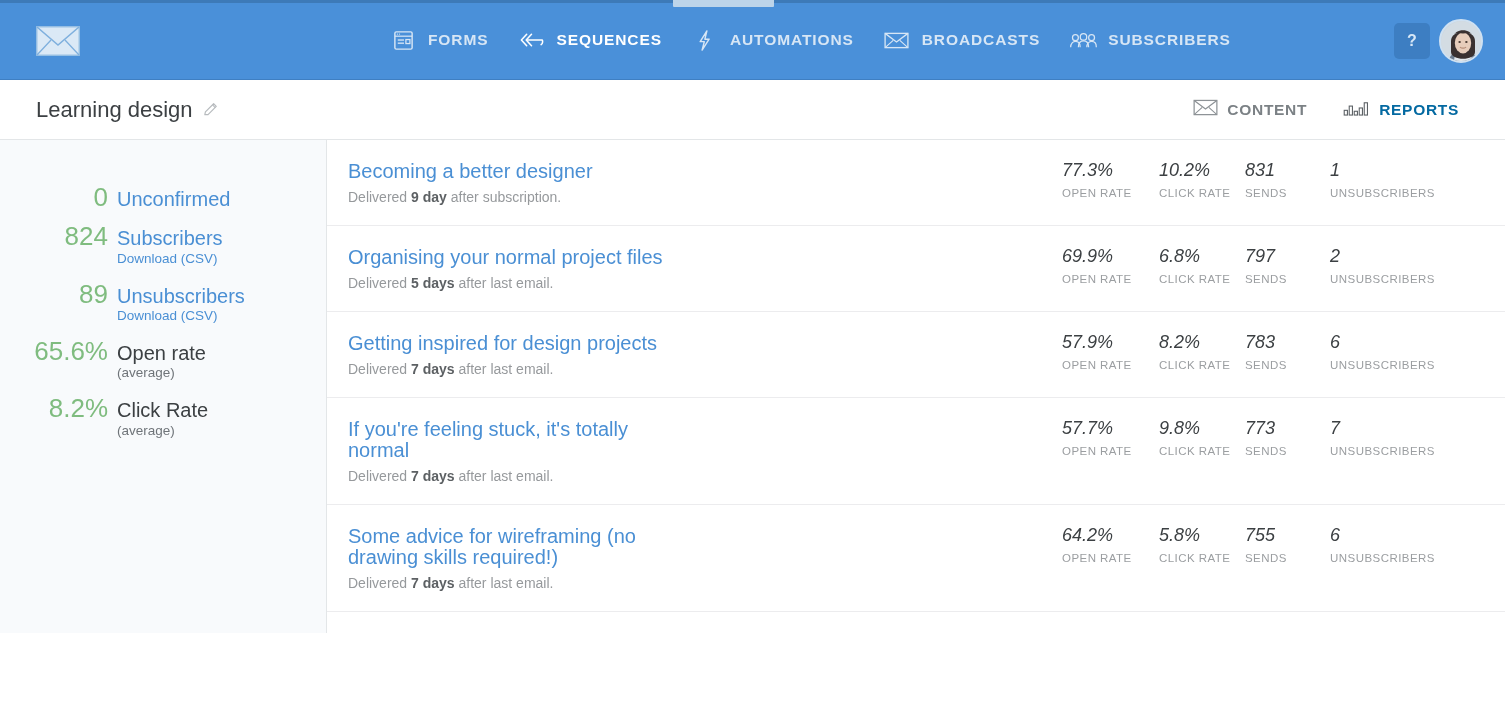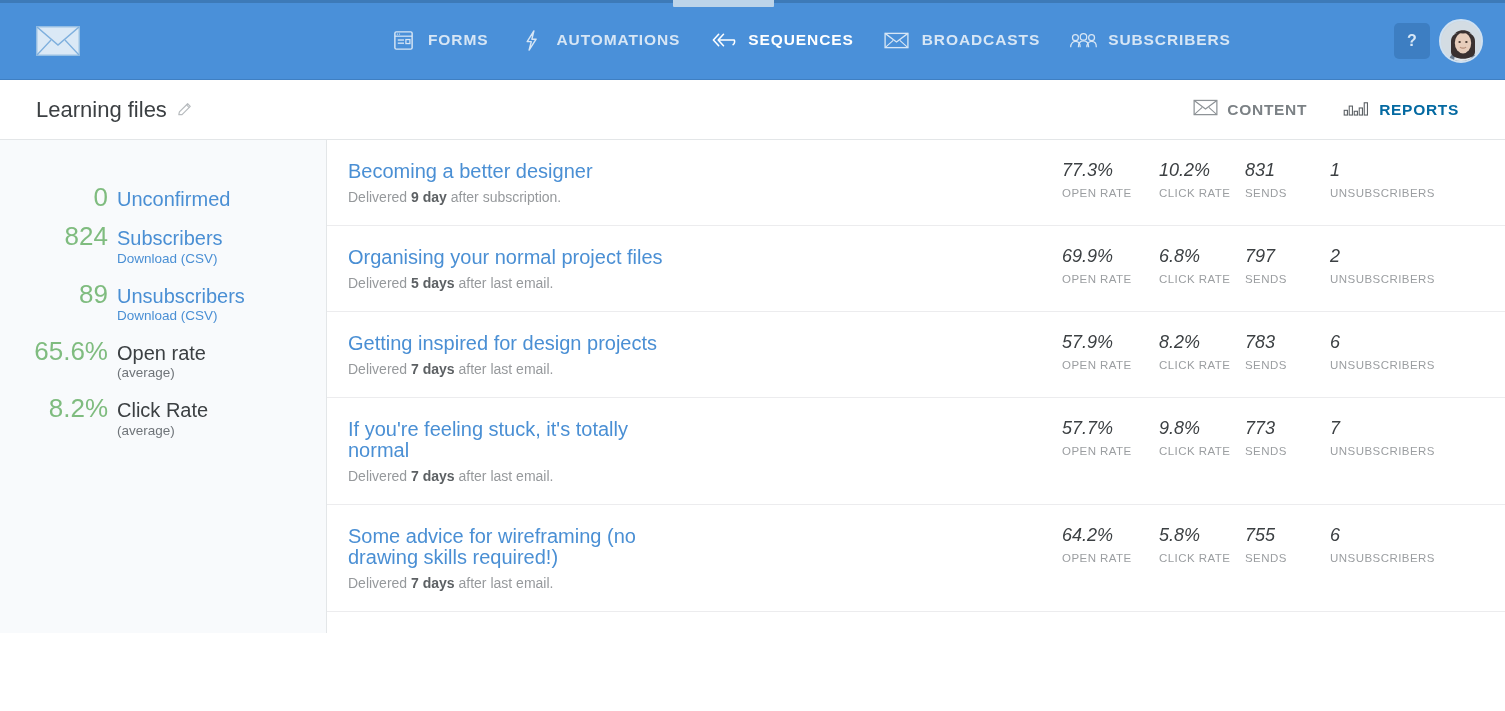--- a/index.html
+++ b/index.html
@@ -286,38 +286,38 @@
             <circle cx="5.6" cy="5.3" r="0.7" fill="#d7e6f5"></circle>
             <circle cx="7.8" cy="5.3" r="0.7" fill="#d7e6f5"></circle>
             <line x1="6" y1="11.5" x2="12.5" y2="11.5" stroke="#d7e6f5" stroke-width="1.4"></line>
             <line x1="6" y1="14.8" x2="12.5" y2="14.8" stroke="#d7e6f5" stroke-width="1.4"></line>
             <rect x="14.5" y="11" width="4.2" height="4.2" fill="none" stroke="#d7e6f5" stroke-width="1.3"></rect>
           </svg>
         </span>
         <span class="nav-label">FORMS</span>
       </div>
 
-      <div class="nav-item">
-        <span class="nav-ico">
-          <svg viewBox="0 0 24 24" width="23" height="23">
-            <path d="M14.5 2 L7.5 13.2 L11.8 13.2 L9.5 22 L16.8 10.6 L12.4 10.6 Z" fill="none" stroke="#d7e6f5" stroke-width="1.5" stroke-linejoin="round"></path>
-          </svg>
-        </span>
-        <span class="nav-label">AUTOMATIONS</span>
-      </div>
-
       <div class="nav-item is-active">
         <span class="nav-ico">
           <svg viewBox="0 0 28 20" width="27" height="20">
             <path d="M9 4 L3.5 10 L9 16" fill="none" stroke="#ffffff" stroke-width="1.6" stroke-linecap="round" stroke-linejoin="round"></path>
             <path d="M14 4 L8.5 10 L14 16" fill="none" stroke="#ffffff" stroke-width="1.6" stroke-linecap="round" stroke-linejoin="round"></path>
             <path d="M9.5 10 L25 10 C25.8 10 25.8 14.5 24 14.8" fill="none" stroke="#ffffff" stroke-width="1.6" stroke-linecap="round"></path>
           </svg>
         </span>
         <span class="nav-label">SEQUENCES</span>
+      </div>
+
+      <div class="nav-item">
+        <span class="nav-ico">
+          <svg viewBox="0 0 24 24" width="23" height="23">
+            <path d="M14.5 2 L7.5 13.2 L11.8 13.2 L9.5 22 L16.8 10.6 L12.4 10.6 Z" fill="none" stroke="#d7e6f5" stroke-width="1.5" stroke-linejoin="round"></path>
+          </svg>
+        </span>
+        <span class="nav-label">AUTOMATIONS</span>
       </div>
 
       <div class="nav-item">
         <span class="nav-ico">
           <svg viewBox="0 0 26 20" width="25" height="19">
             <rect x="1" y="2.5" width="24" height="15" fill="none" stroke="#d7e6f5" stroke-width="1.4"></rect>
             <path d="M1 2.5 L13 11.5 L25 2.5" fill="none" stroke="#d7e6f5" stroke-width="1.4"></path>
             <path d="M1 17.5 L9.5 9.8 M25 17.5 L16.5 9.8" fill="none" stroke="#d7e6f5" stroke-width="1.2"></path>
           </svg>
         </span>
@@ -358,21 +358,21 @@
           <ellipse cx="18.6" cy="21" rx="1.25" ry="1.05" fill="#4a3b34"></ellipse>
           <ellipse cx="25.4" cy="21" rx="1.25" ry="1.05" fill="#4a3b34"></ellipse>
           <path d="M19.3 26.4 C20.6 27.4 23.4 27.4 24.7 26.4" fill="none" stroke="#b68d78" stroke-width="1.1" stroke-linecap="round"></path>
         </g>
       </svg>
     </div>
   </div>
 
   <div class="subheader">
     <div class="page-title">
-      <span>Learning files</span>
+      <span>Learning design</span>
       <span class="pencil-icon">
         <svg viewBox="0 0 18 18" width="17" height="17">
           <path d="M3 14.5 L3.6 11.6 L12.3 2.9 L15.1 5.7 L6.4 14.4 Z" fill="none" stroke="#b7bbbe" stroke-width="1.25" stroke-linejoin="round"></path>
           <line x1="11.2" y1="4.1" x2="14" y2="6.9" stroke="#b7bbbe" stroke-width="1.1"></line>
         </svg>
       </span>
     </div>
 
     <div class="subtabs">
       <div class="subtab">

